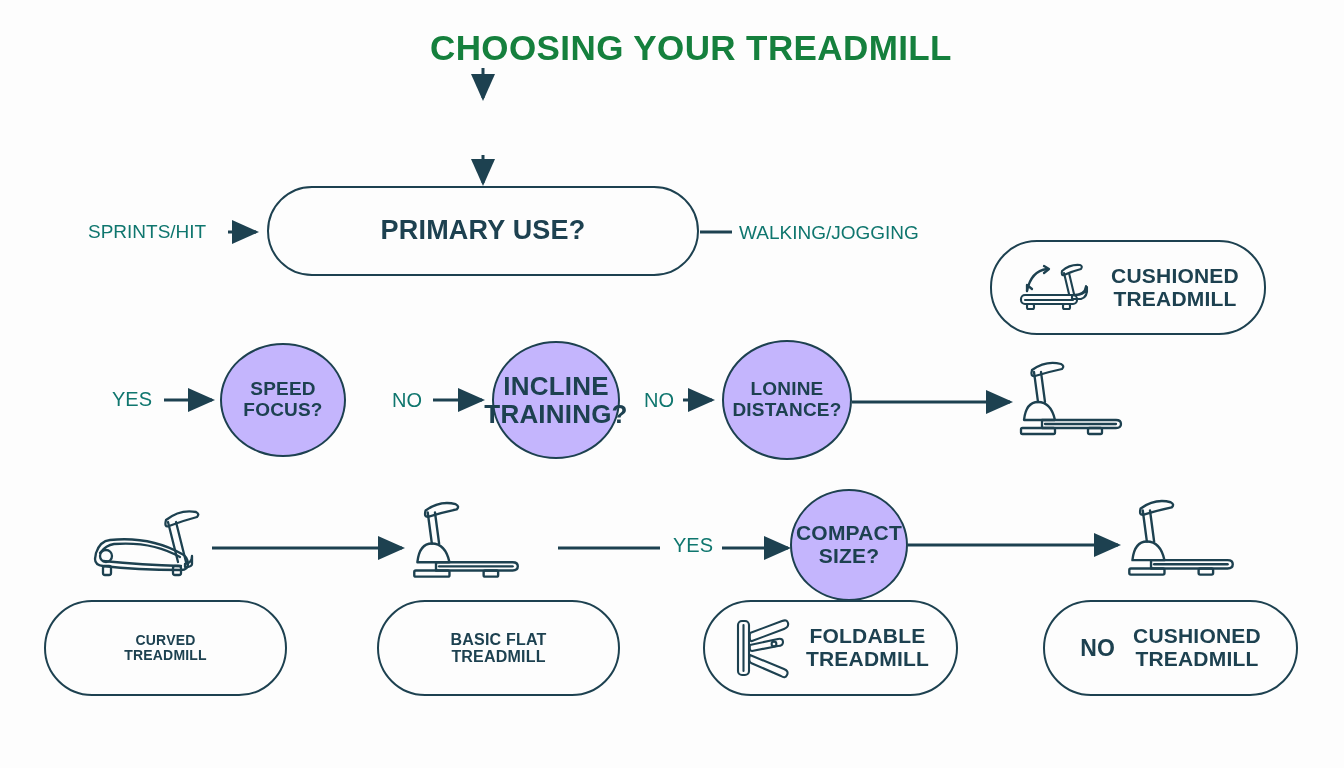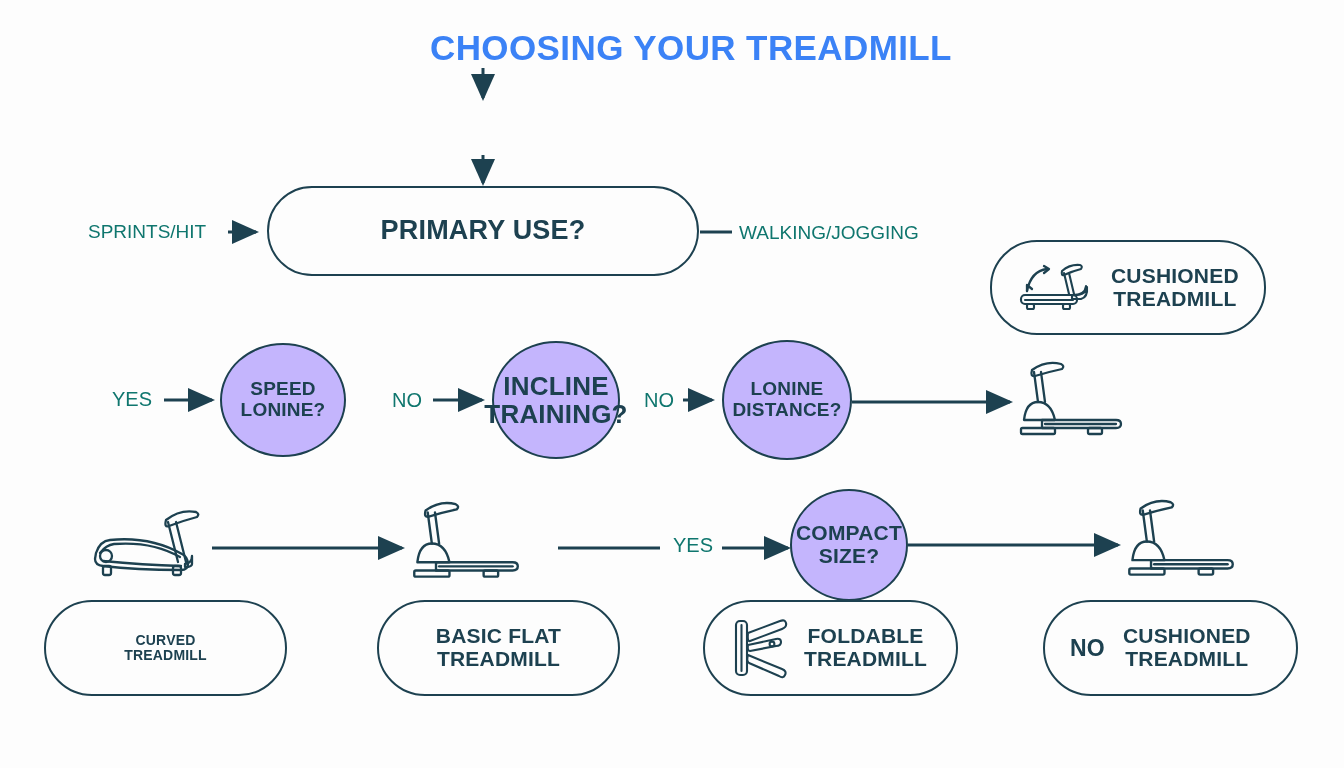--- a/index.html
+++ b/index.html
@@ -38,42 +38,43 @@
     border: 2.6px solid #1d4150;
     background: #fdfdfd;
   }
   .ellipse {
     border: 2.6px solid #1d4150;
     background: #c4b5fd;
     border-radius: 50%;
   }
   .title {
     position: absolute;
-    color: #3b82f6;
+    color: #15803d;
     font-weight: 700;
     font-size: 35px;
     letter-spacing: 0.4px;
     white-space: nowrap;
   }
   .edge-label {
     position: absolute;
     color: #0f766e;
     font-weight: 400;
     white-space: nowrap;
   }
   .icon-box {
     position: absolute;
     display: block;
   }
   .node-inner {
     display: flex;
     align-items: center;
+    justify-content: center;
     gap: 12px;
     width: 100%;
-    padding: 0 25px;
+    padding: 0 3px;
   }
   .node-text { display: block; }
   .node-text span { display: block; }
   .tm-icon { display: block; }
 </style>
 </head>
 <body>
 
 <div id="canvas">
 
@@ -152,21 +153,21 @@
         <span>TREADMILL</span>
       </span>
     </div>
   </div>
 
   <div class="edge-label" style="left:112px; top:388px; font-size:20px;">YES</div>
 
   <div class="node ellipse" id="n-speed" style="left:220px; top:343px; width:126px; height:114px; font-size:19px;">
     <span class="node-text">
       <span>SPEED</span>
-      <span>LONINE?</span>
+      <span>FOCUS?</span>
     </span>
   </div>
 
   <div class="edge-label" style="left:392px; top:389px; font-size:20px;">NO</div>
 
   <div class="node ellipse" id="n-incline" style="left:492px; top:341px; width:128px; height:118px; font-size:26px;">
     <span class="node-text">
       <span>INCLINE</span>
       <span>TRAINING?</span>
     </span>
@@ -256,21 +257,21 @@
     </svg>
   </div>
 
   <div class="node pill" id="n-curved" style="left:44px; top:600px; width:243px; height:96px; border-radius:48px; font-size:14px;">
     <span class="node-text">
       <span>CURVED</span>
       <span>TREADMILL</span>
     </span>
   </div>
 
-  <div class="node pill" id="n-basic" style="left:377px; top:600px; width:243px; height:96px; border-radius:48px; font-size:21px;">
+  <div class="node pill" id="n-basic" style="left:377px; top:600px; width:243px; height:96px; border-radius:48px; font-size:16px;">
     <span class="node-text">
       <span>BASIC FLAT</span>
       <span>TREADMILL</span>
     </span>
   </div>
 
   <div class="node pill" id="n-foldable" style="left:703px; top:600px; width:255px; height:96px; border-radius:48px; font-size:21px;">
     <div class="node-inner" style="gap:2px;">
       <span class="icon-box" style="position:relative;">
         <svg class="tm-icon" width="72" height="66" viewBox="0 0 72 66">

